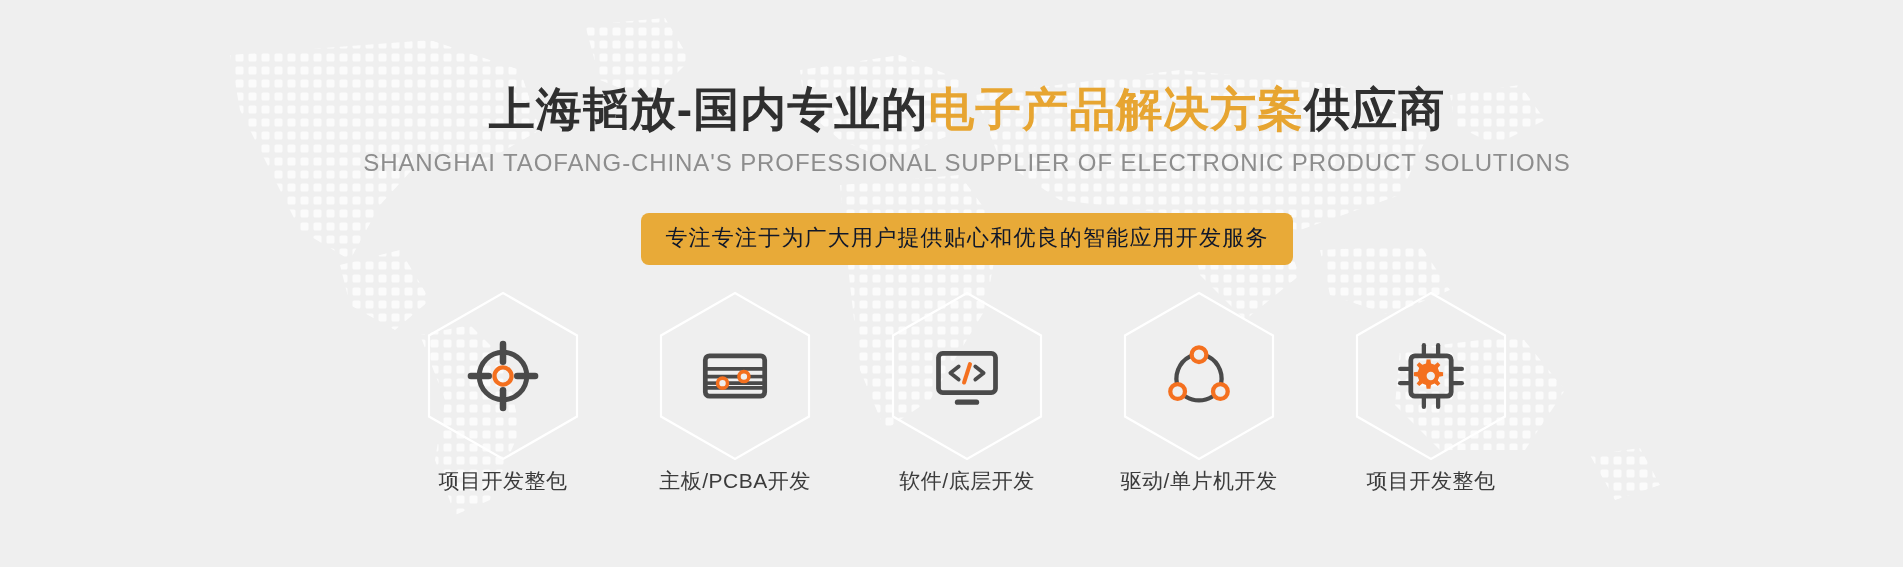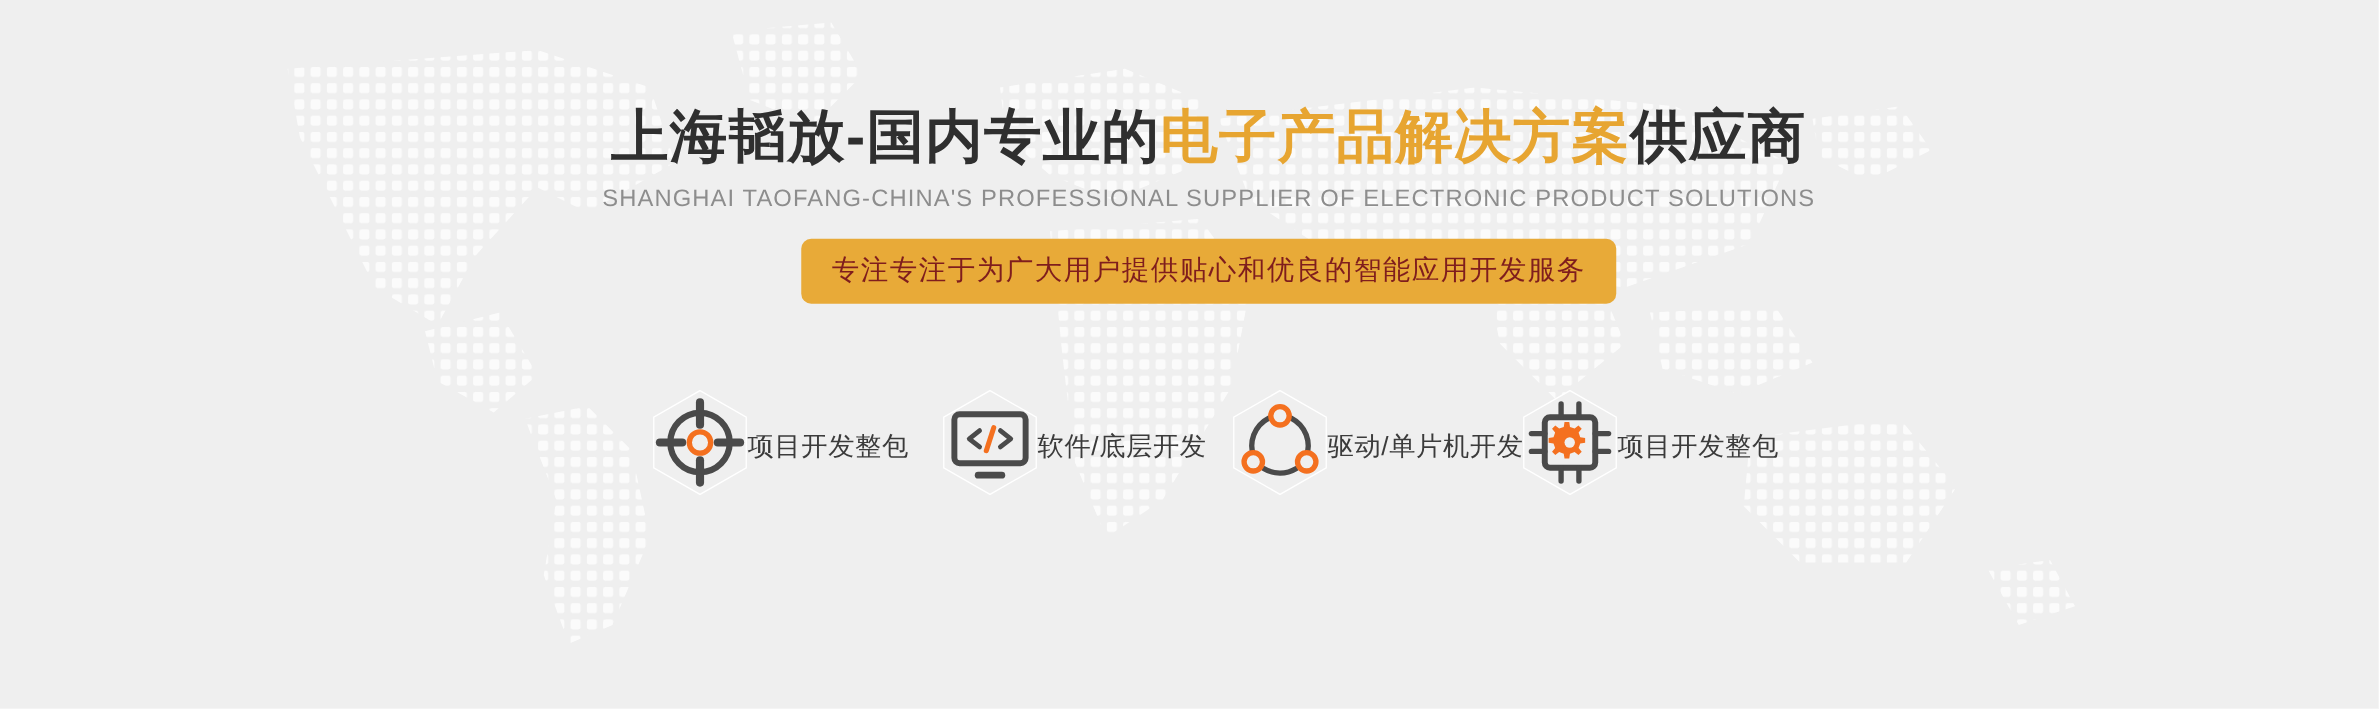--- a/index.html
+++ b/index.html
@@ -39,47 +39,47 @@
     font-size: 46px;
     font-weight: bold;
     letter-spacing: 1px;
     color: #2f2f2f;
     white-space: nowrap;
     line-height: 1.1;
   }
   .headline .accent { color: #e7a531; }
   .subhead {
     margin-top: 14px;
-    font-size: 19px;
+    font-size: 24px;
     letter-spacing: 0.9px;
     color: #8d8d8d;
     white-space: nowrap;
   }
   .badge {
-    margin-top: 20px;
+    margin-top: 36px;
     background: #e8aa38;
-    color: #7f1d1d;
+    color: #0f172a;
     font-size: 22px;
     letter-spacing: 1.2px;
     border-radius: 8px;
     padding: 10px 24px 12px 24px;
     white-space: nowrap;
   }
   
   .hex-row {
     margin-top: 26px;
     display: flex;
     justify-content: center;
     align-items: flex-start;
     gap: 38px;
   }
   .hex-item {
     width: 194px;
     display: flex;
-    flex-direction: row;
+    flex-direction: column;
     align-items: center;
   }
   .hex-wrap {
     position: relative;
     width: 152px;
     height: 170px;
     display: flex;
     align-items: center;
     justify-content: center;
   }
@@ -169,20 +169,43 @@
               <line x1="32" y1="44" x2="32" y2="59" stroke="#4a4a4a" stroke-width="5.5" stroke-linecap="round"></line>
               <line x1="5" y1="32" x2="20" y2="32" stroke="#4a4a4a" stroke-width="5.5" stroke-linecap="round"></line>
               <line x1="44" y1="32" x2="59" y2="32" stroke="#4a4a4a" stroke-width="5.5" stroke-linecap="round"></line>
               <circle cx="32" cy="32" r="7.2" fill="none" stroke="#f4701f" stroke-width="3.6"></circle>
             </svg>
           </div>
         </div>
         <div class="hex-label">项目开发整包</div>
       </div>
 
+      <div class="hex-item">
+        <div class="hex-wrap">
+          <div class="hex-outline">
+            <svg viewBox="0 0 152 170">
+                <polygon points="76,2 150,44.5 150,125.5 76,168 2,125.5 2,44.5" fill="none" stroke="#ffffff" stroke-width="2.2"></polygon>
+              </svg>
+          </div>
+          <div class="hex-icon">
+            <svg viewBox="0 0 64 64">
+              <rect x="7" y="15" width="50" height="34" rx="3.5" fill="none" stroke="#4a4a4a" stroke-width="4"></rect>
+              <line x1="7" y1="26" x2="57" y2="26" stroke="#4a4a4a" stroke-width="3"></line>
+              <line x1="7" y1="42" x2="57" y2="42" stroke="#4a4a4a" stroke-width="3"></line>
+              <line x1="7" y1="32.5" x2="35" y2="32.5" stroke="#4a4a4a" stroke-width="3"></line>
+              <line x1="44" y1="32.5" x2="57" y2="32.5" stroke="#4a4a4a" stroke-width="3"></line>
+              <line x1="7" y1="38" x2="17" y2="38" stroke="#4a4a4a" stroke-width="3"></line>
+              <line x1="26" y1="38" x2="57" y2="38" stroke="#4a4a4a" stroke-width="3"></line>
+              <circle cx="39.5" cy="32.5" r="4.2" fill="#efefef" stroke="#f4701f" stroke-width="3"></circle>
+              <circle cx="21.5" cy="38" r="4.2" fill="#efefef" stroke="#f4701f" stroke-width="3"></circle>
+            </svg>
+          </div>
+        </div>
+        <div class="hex-label">主板/PCBA开发</div>
+      </div>
 
       <div class="hex-item">
         <div class="hex-wrap">
           <div class="hex-outline">
             <svg viewBox="0 0 152 170">
                 <polygon points="76,2 150,44.5 150,125.5 76,168 2,125.5 2,44.5" fill="none" stroke="#ffffff" stroke-width="2.2"></polygon>
               </svg>
           </div>
           <div class="hex-icon">
             <svg viewBox="0 0 64 64">

